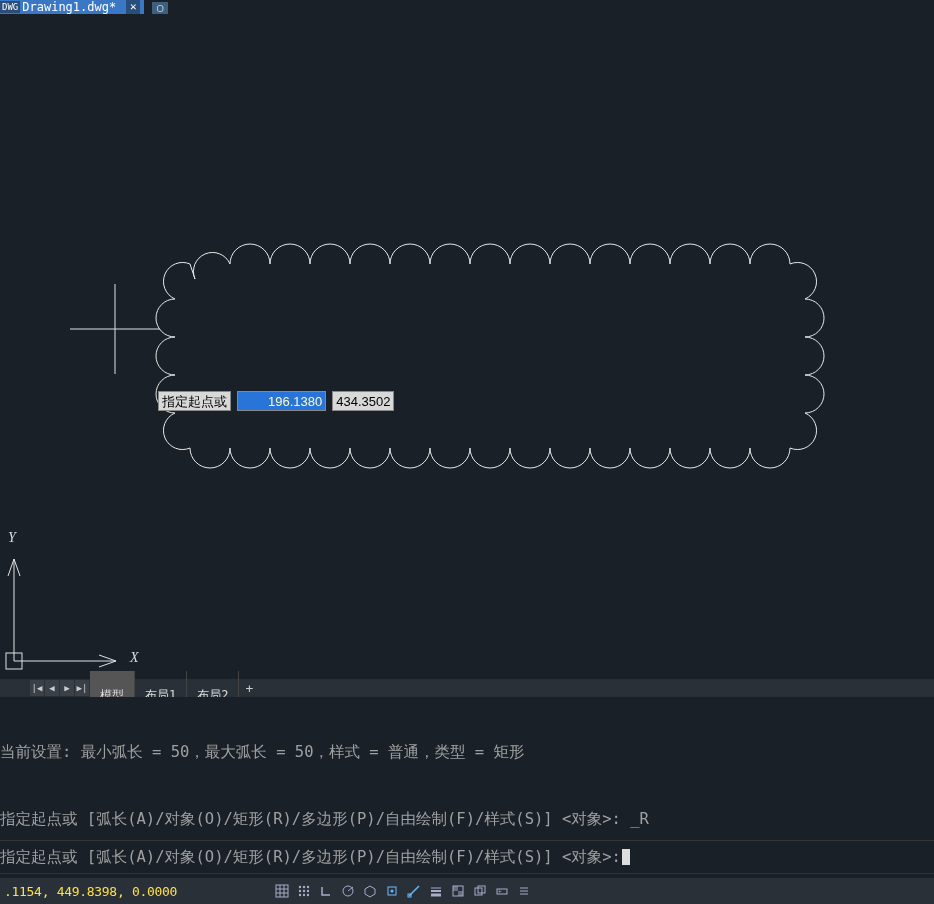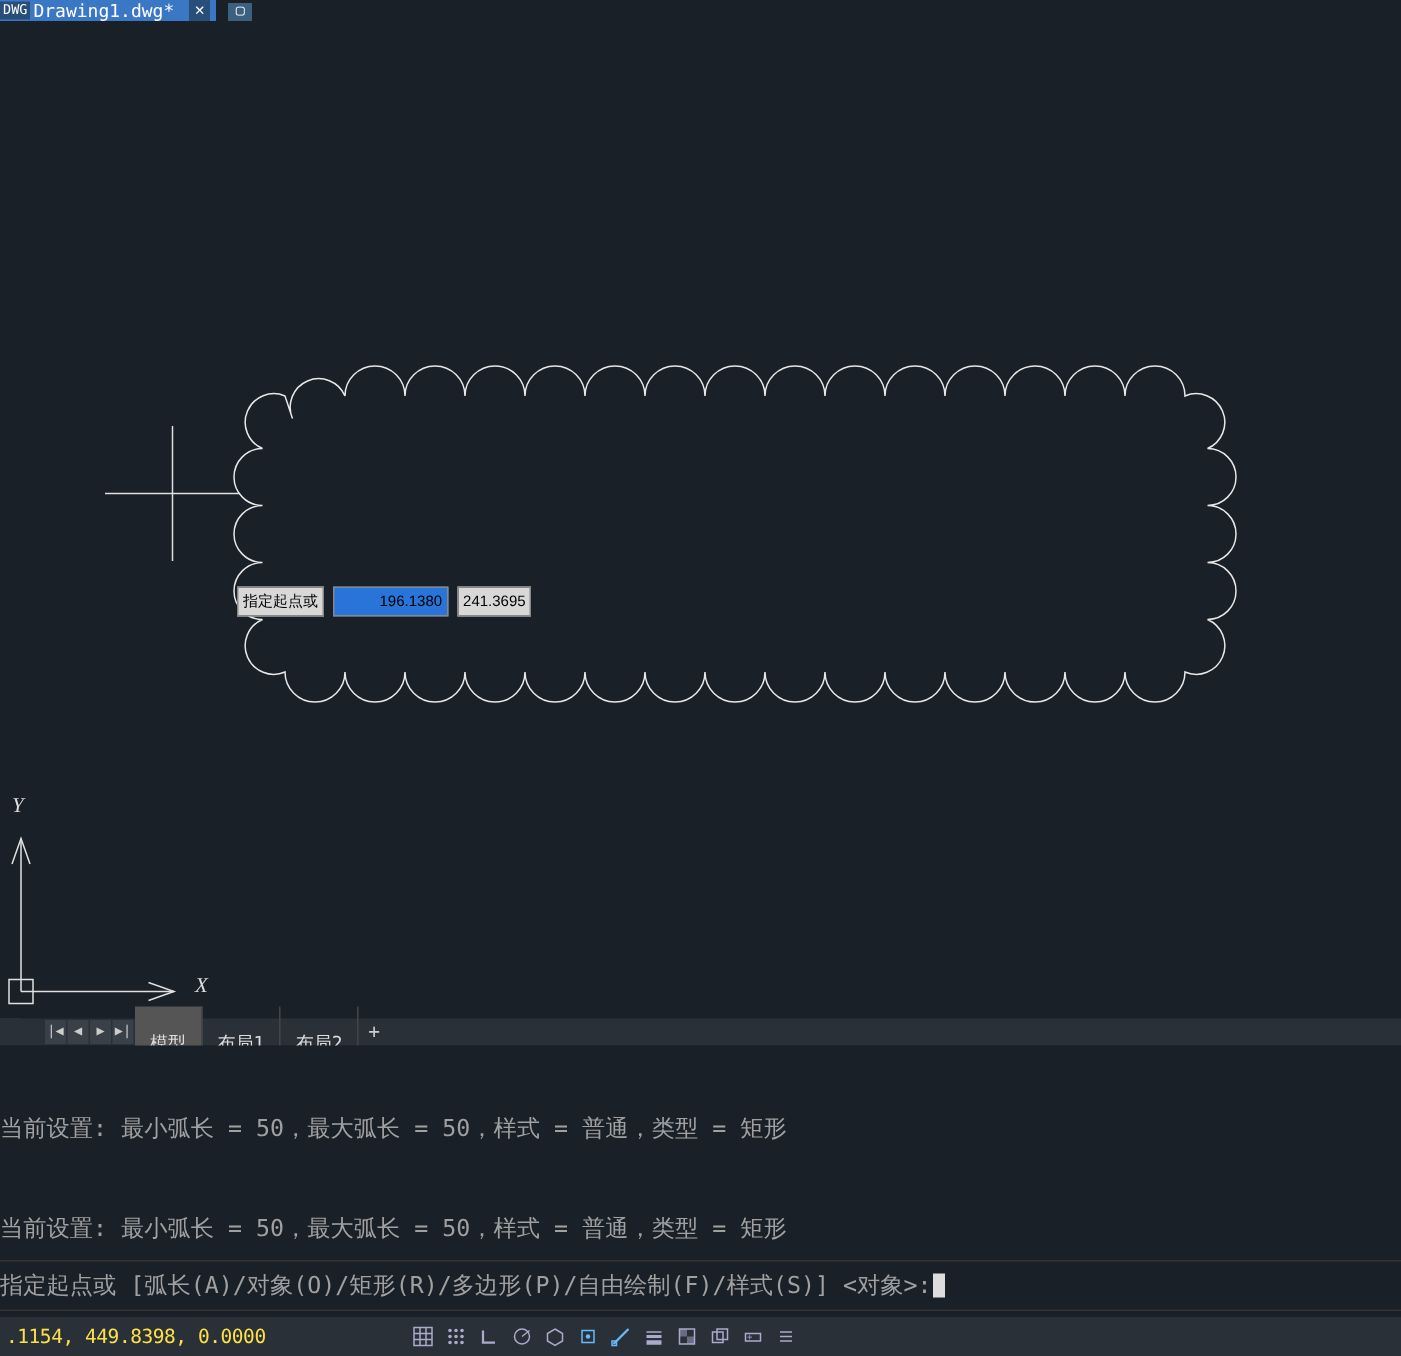--- a/index.html
+++ b/index.html
@@ -6,22 +6,22 @@
   html, body { width: 934px; height: 904px; overflow: hidden; background: #1a2028; font-family: "SimSun", "Microsoft YaHei", monospace; font-size: 15px; color: #c8c8c8; }
   .workspace { position: relative; width: 822px; height: 904px; }
   .tab-bar { position: absolute; left: 0; top: 0; height: 14px; width: 934px; display: flex; align-items: flex-end; }
   .file-tab { display: flex; align-items: center; background: #3a78c6; color: #fff; height: 14px; padding: 0 4px 0 0; font-size: 12px; font-family: monospace; }
   .file-tab .dwg-ico { background: #2a4e7a; color: #fff; font-size: 9px; padding: 0 2px; margin-right: 2px; display:inline-block; height:12px; line-height:12px;}
   .file-tab-close { width: 14px; height: 14px; background: #2a4e7a; color:#fff; margin-left: 10px; text-align:center; font-size:11px; line-height:14px; cursor:pointer;}
   .new-tab-btn { width: 16px; height: 12px; margin-left: 8px; background: #3e607f; color:#fff; font-size:10px; text-align:center; line-height:12px; cursor:pointer;}
   .canvas-area { position: absolute; left: 0; top: 14px; width: 934px; height: 665px; background: #1a2028; overflow:hidden;}
   svg.drawing { position:absolute; left:0; top:0; }
   .tooltip-group { position:absolute; left:158px; top:377px; display:flex; gap:6px; }
-  .tip-box { background:#d8d8d8; color:#000; border:1px solid #888; font-size:10px; padding:1px 3px; font-family: "SimSun", sans-serif; height:20px; line-height:17px;}
-  .tip-box.sel { background:#2874d8; color:#000000;padding-left:30px; }
+  .tip-box { background:#d8d8d8; color:#000; border:1px solid #888; font-size:13px; padding:1px 3px; font-family: "SimSun", sans-serif; height:20px; line-height:17px;}
+  .tip-box.sel { background:#2874d8; color:#fef9c3;padding-left:30px; }
   .ucs-label { position:absolute; font-size:14px; color:#ddd; font-family:"Times New Roman", serif; font-style:italic; }
   .layout-bar { position:absolute; left:0; top:679px; width:934px; height:18px; background:#2a3038; display:flex; align-items:center; }
   .arrow-btn { width:14px; height:16px; background:#3a4048; color:#ccc; font-size:9px; text-align:center; line-height:16px; cursor:pointer; margin-right:1px;}
   .layout-tab { padding:17px 10px; font-size:12px; color:#ddd; border-right:1px solid #444; height:16px; line-height:14px; cursor:pointer;}
   .layout-tab.active { background:#555; }
   .add-layout { width:20px; text-align:center; color:#ccc; cursor:pointer; font-size:13px; }
   .cmd-history { position:absolute; left:0; top:697px; width:934px; background:#1a2028; color:#a0a0a0; font-size:15.5px; line-height:22px; font-family:"SimSun", monospace; white-space:pre; overflow:hidden;}
   .cmd-history .line { height:23px; }
   .cmd-line { position:absolute; left:0; top:840px; width:934px; height:22px; color:#a0a0a0; background:#1a2028; font-size:15.5px; font-family:"SimSun", monospace; display:flex; align-items:center; border-top:1px solid #333; border-bottom:1px solid #333; padding-top:6px; padding-bottom:6px; height:34px;}
   .cmd-cursor { display:inline-block; width:8px; height:16px; background:#ddd; vertical-align:middle; margin-left:1px;}
@@ -77,21 +77,21 @@
       <polyline points="8,562 14,545 20,562"></polyline>
       <line x1="14" y1="647" x2="116" y2="647"></line>
       <polyline points="99,641 116,647 99,653"></polyline>
       <rect x="6" y="639" width="16" height="16"></rect>
     </g>
   </svg>
 
   <div class="tooltip-group">
     <div class="tip-box">指定起点或</div>
     <div class="tip-box sel">196.1380</div>
-    <div class="tip-box">241.3695</div>
+    <div class="tip-box">434.3502</div>
   </div>
 
   <div class="ucs-label" style="left:130px; top:636px;">X</div>
   <div class="ucs-label" style="left:8px; top:516px;">Y</div>
 </div>
 
 <div class="scroll-up-down">
   <span class="mini-arrow">▲</span>
   <span class="mini-arrow">▼</span>
 </div>
@@ -103,20 +103,21 @@
   <div class="arrow-btn">▶</div>
   <div class="arrow-btn">▶|</div>
   <div class="layout-tab active">模型</div>
   <div class="layout-tab">布局1</div>
   <div class="layout-tab">布局2</div>
   <div class="add-layout">+</div>
 </div>
 
 <div class="cmd-history">
   <div class="line">当前设置: 最小弧长 = 50，最大弧长 = 50，样式 = 普通，类型 = 矩形</div>
+  <div class="line">指定起点或 [弧长(A)/对象(O)/矩形(R)/多边形(P)/自由绘制(F)/样式(S)] &lt;对象&gt;: _R</div>
   <div class="line">当前设置: 最小弧长 = 50，最大弧长 = 50，样式 = 普通，类型 = 矩形</div>
   
   
   
 </div>
 
 <div class="cmd-line">
   <span>指定起点或 [弧长(A)/对象(O)/矩形(R)/多边形(P)/自由绘制(F)/样式(S)] &lt;对象&gt;:</span>
   <span class="cmd-cursor"></span>
 </div>

